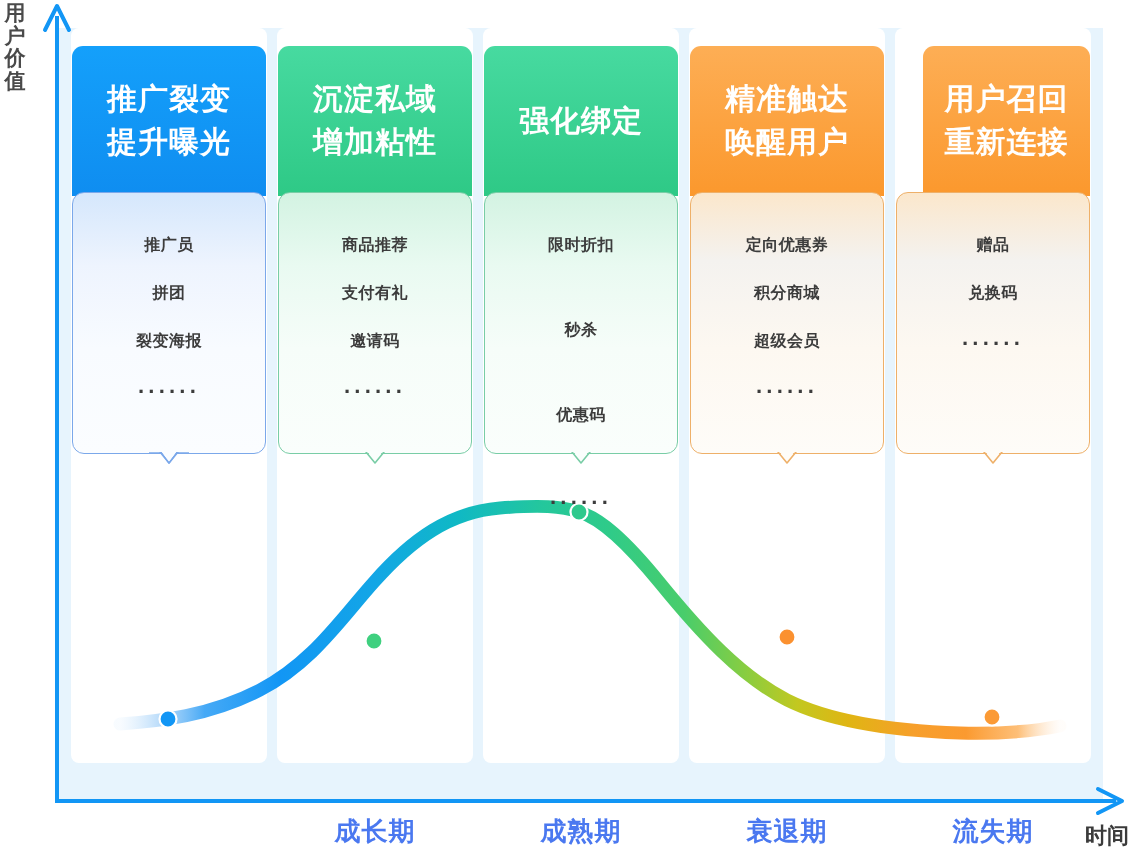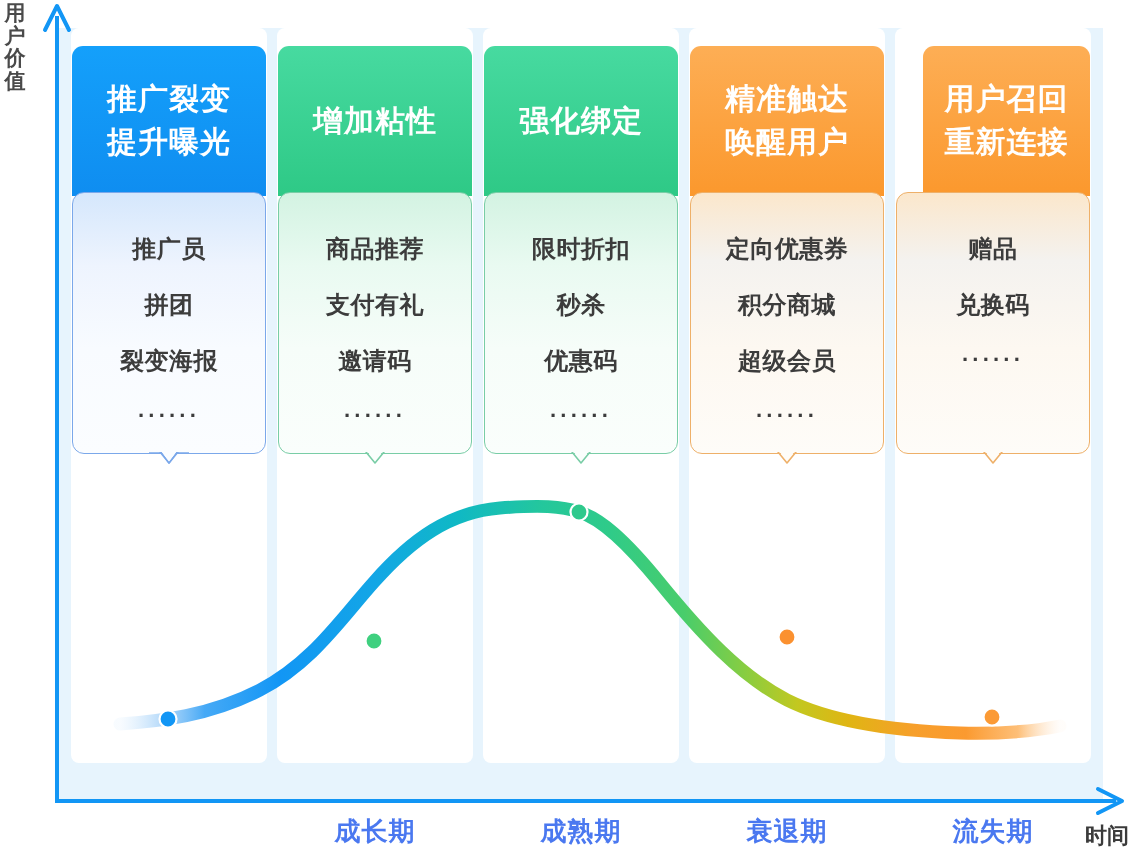--- a/index.html
+++ b/index.html
@@ -96,21 +96,21 @@
     border-radius: 12px;
     border: 1.4px solid;
     margin-top: -4px;
     display: flex;
     flex-direction: column;
     align-items: center;
     padding-top: 44px;
     box-sizing: border-box;
   }
   .card-item {
-    font-size: 24px;
+    font-size: 16px;
     font-weight: 700;
     color: #3c3c3c;
     line-height: 1;
     margin-bottom: 32px;
     letter-spacing: 0.5px;
   }
   .card-item.ellipsis {
     font-size: 22px;
     letter-spacing: 3px;
     color: #3c3c3c;
@@ -212,39 +212,40 @@
       <svg class="card-tail" viewBox="0 0 40 14">
         <path d="M 0 0 L 12 0 L 20 11 L 28 0 L 40 0" fill="none" stroke="#7ba8ea" stroke-width="1.6" stroke-linejoin="round"></path>
         <path d="M 2 -2 L 12 -1 L 20 10 L 28 -1 L 38 -2 Z" fill="#fbfdff" stroke="none"></path>
         <path d="M 11 0 L 20 11 L 29 0" fill="none" stroke="#7ba8ea" stroke-width="1.6" stroke-linejoin="round" stroke-linecap="round"></path>
       </svg>
     </div>
   </div>
 
   <div class="card" style="left:278px;">
     <div class="card-head" style="background:linear-gradient(180deg,#47daa0 0%,#2ec986 100%);">
+      <span>沉淀私域</span>
       <span>增加粘性</span>
     </div>
     <div class="card-body" style="border-color:#79cda6;background:linear-gradient(180deg,#d3f3e2 0%,#e9faf1 28%,#f6fdf9 60%,#fafefc 100%);">
       <div class="card-item">商品推荐</div>
       <div class="card-item">支付有礼</div>
       <div class="card-item">邀请码</div>
       <div class="card-item ellipsis">······</div>
       <svg class="card-tail" viewBox="0 0 40 14">
         <path d="M 2 -2 L 12 -1 L 20 10 L 28 -1 L 38 -2 Z" fill="#fafefc" stroke="none"></path>
         <path d="M 11 0 L 20 11 L 29 0" fill="none" stroke="#79cda6" stroke-width="1.6" stroke-linejoin="round" stroke-linecap="round"></path>
       </svg>
     </div>
   </div>
 
   <div class="card" style="left:484px;">
     <div class="card-head" style="background:linear-gradient(180deg,#47daa0 0%,#2ec986 100%);">
       <span>强化绑定</span>
     </div>
-    <div class="card-body" style="border-color:#79cda6;background:linear-gradient(180deg,#d3f3e2 0%,#e9faf1 28%,#f6fdf9 60%,#fafefc 100%);">
+    <div class="card-body" style="border-color:#79cda6;background:linear-gradient(180deg,#d3f3e2 0%,#e9faf1 28%,#f6fdf9 60%,#fafefc 100%);gap:37px;">
       <div class="card-item">限时折扣</div>
       <div class="card-item">秒杀</div>
       <div class="card-item">优惠码</div>
       <div class="card-item ellipsis">······</div>
       <svg class="card-tail" viewBox="0 0 40 14">
         <path d="M 2 -2 L 12 -1 L 20 10 L 28 -1 L 38 -2 Z" fill="#fafefc" stroke="none"></path>
         <path d="M 11 0 L 20 11 L 29 0" fill="none" stroke="#79cda6" stroke-width="1.6" stroke-linejoin="round" stroke-linecap="round"></path>
       </svg>
     </div>
   </div>

